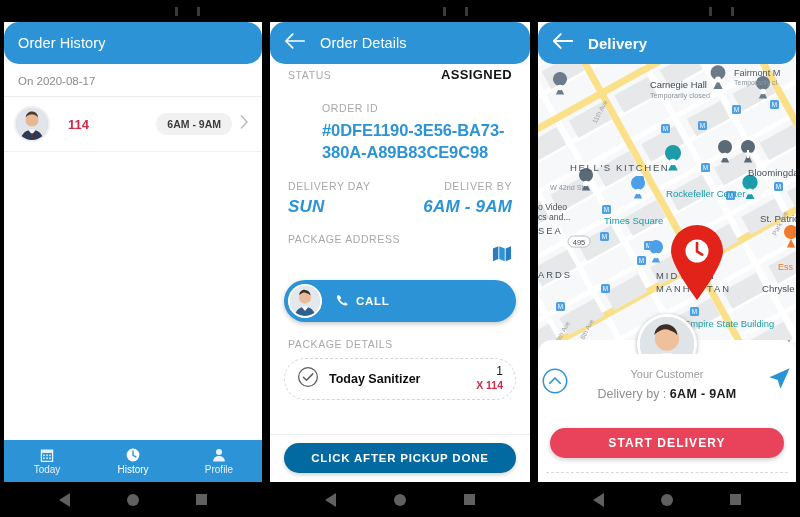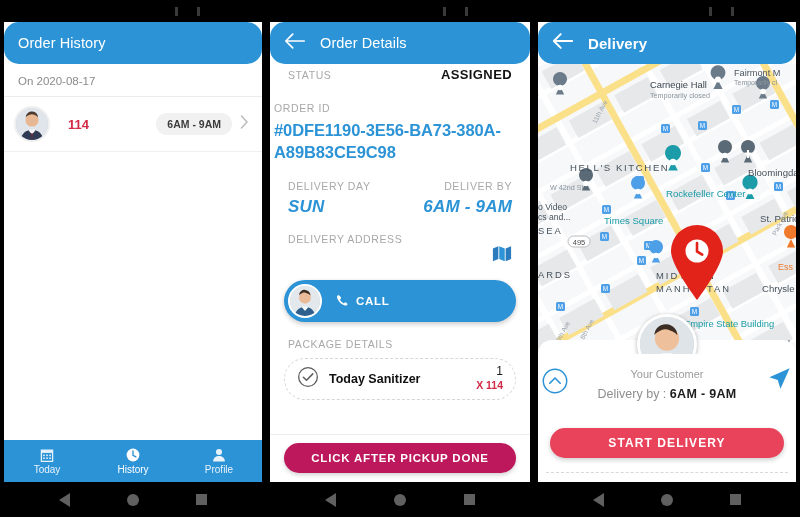--- a/index.html
+++ b/index.html
@@ -179,21 +179,21 @@
   .row-sb {
     display: flex; align-items: center; justify-content: space-between;
     padding: 3px 18px 10px;
   }
   .lbl-cap {
     font-size: 10.5px;
     letter-spacing: .6px;
     color: #a8a8a8;
   }
   .val-strong { font-size: 13px; font-weight: bold; color: #141414; letter-spacing: .4px; }
-  .sect { padding: 10px 4px 0; }
+  .sect { padding: 10px 4px 0; margin-left: 48px; }
   .orderid {
     color: #2b93d6;
     font-size: 16.5px;
     font-weight: bold;
     line-height: 1.32;
     letter-spacing: -.1px;
     margin-top: 6px;
   }
   .two-col { display: flex; justify-content: space-between; padding: 16px 18px 0; }
   .two-col .col.r { text-align: right; }
@@ -245,21 +245,21 @@
   .pkg-qty .q2 { font-size: 10.5px; color: #d32a45; font-weight: bold; }
 
   .pickup-wrap {
     flex: 0 0 auto;
     padding: 8px 14px 9px;
     background: #fff;
     border-top: 1px solid #ededed;
   }
   .pill-red {
     height: 30px;
-    background: #be185d;
+    background: #0369a1;
     border-radius: 16px;
     display: flex; align-items: center; justify-content: center;
     color: #fff; font-size: 11.5px; font-weight: bold; letter-spacing: .8px;
     box-shadow: 0 2px 4px rgba(0,0,0,.18);
   }
 
   
   .map {
     position: relative;
     height: 290px;
@@ -461,21 +461,21 @@
                 <div class="lbl-cap">DELIVERY DAY</div>
                 <div class="big-blue">SUN</div>
               </div>
               <div class="col r">
                 <div class="lbl-cap">DELIVER BY</div>
                 <div class="big-blue">6AM - 9AM</div>
               </div>
             </div>
 
             <div class="addr-row">
-              <div class="lbl-cap">DELIVERY ADDRESS</div>
+              <div class="lbl-cap">PACKAGE ADDRESS</div>
               <div class="map-ic">
                 <svg width="20" height="17" viewBox="0 0 22 18">
                   <path d="M1 3.6L7 1v14L1 17.6z" fill="#2b7bbf"></path>
                   <path d="M8 1l6 2.6v14L8 15z" fill="#2b93d6"></path>
                   <path d="M15 3.6L21 1v14l-6 2.6z" fill="#2b7bbf"></path>
                 </svg>
               </div>
             </div>
 
             <div class="call-btn">

